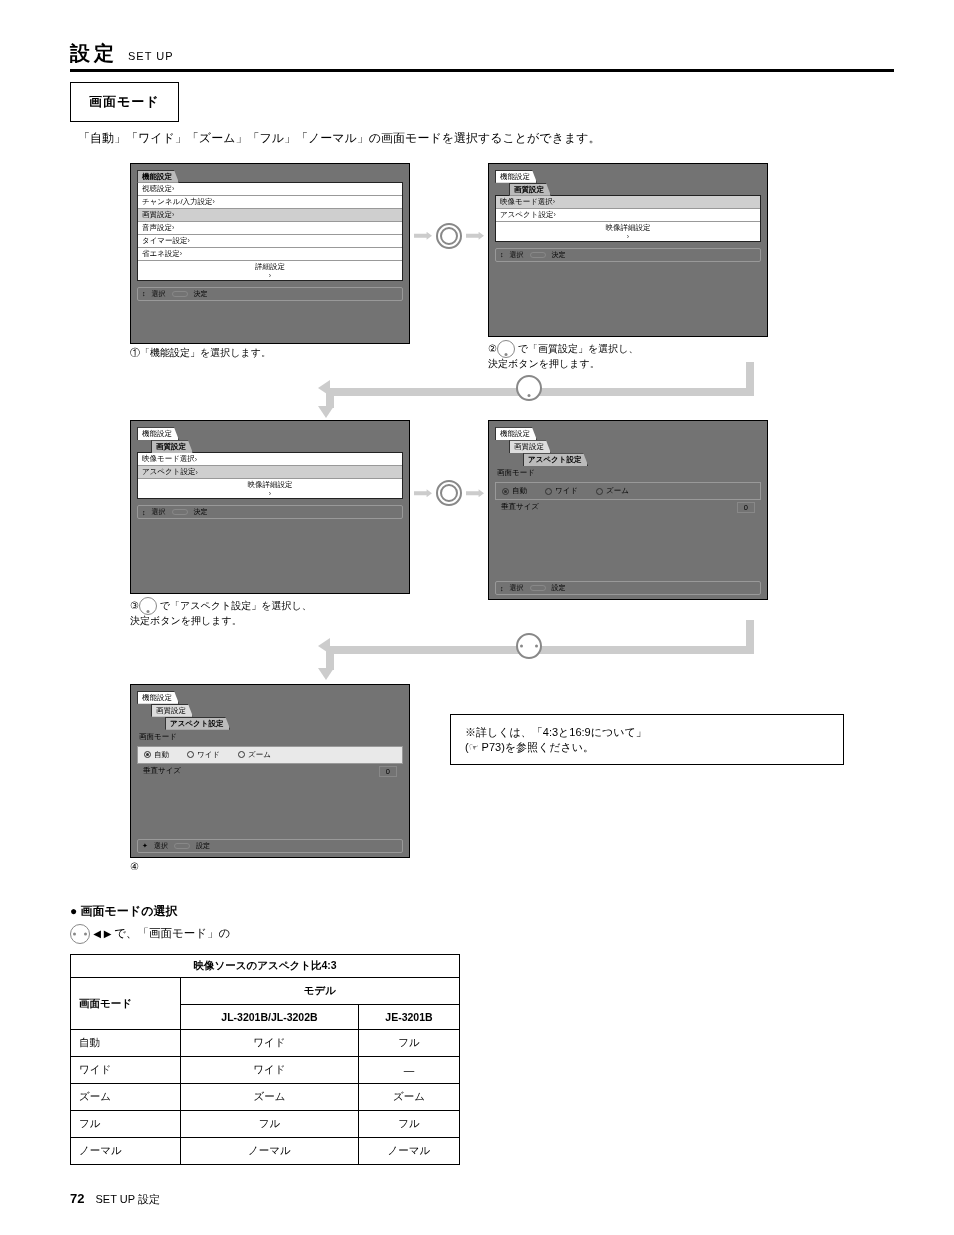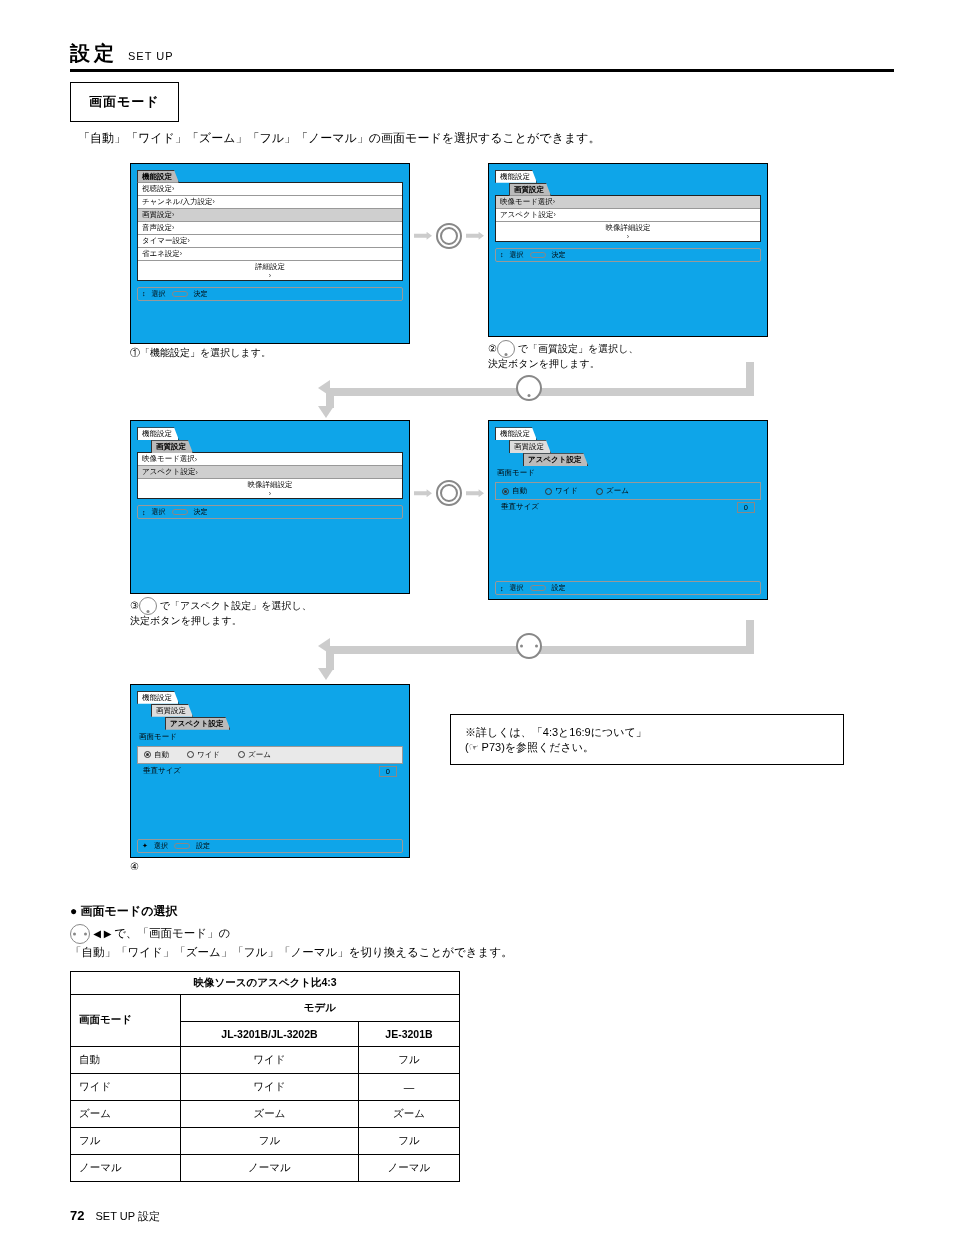--- a/index.html
+++ b/index.html
@@ -22,21 +22,21 @@
     letter-spacing: 1px;
   }
   .intro { font-size: 12px; margin: 8px 0 16px 8px; line-height: 1.4; }
 
   .flow { position: relative; padding-left: 60px; }
 
   .row-pair { display: flex; align-items: flex-start; gap: 0; margin-bottom: 18px; }
   .screen {
     border: 1px solid #000;
     width: 280px;
-    background: #0ea5e9;
+    background: #737373;
     position: relative;
     z-index: 2;
   }
   .screen-inner { padding: 6px 6px 4px 6px; }
   .tab-row { display:flex; }
   .tab {
     font-size: 7.5px;
     padding: 1px 6px 1px 4px;
     border: 1px solid #333;
     border-bottom: none;
@@ -425,21 +425,20 @@
 
 
 <div class="section-heading">● 画面モードの選択</div>
 <div class="section-body">
   <span style="display:inline-block;width:20px;height:20px;border:1.5px solid #888;border-radius:50%;vertical-align:middle;position:relative;">
     <span style="position:absolute;left:2px;top:50%;transform:translateY(-50%);width:3px;height:3px;background:#888;border-radius:50%;"></span>
     <span style="position:absolute;right:2px;top:50%;transform:translateY(-50%);width:3px;height:3px;background:#888;border-radius:50%;"></span>
   </span>
   <span class="tri"> ◀ ▶ </span>
   <span>で、「画面モード」の</span><br>
-  <span>「自動」「ワイド」「ズーム」「フル」「ノーマル」を切り換えることができます。</span>
 </div>
 
 
 <table class="rt">
   <caption>映像ソースのアスペクト比4:3</caption>
   <tbody>
       <tr>
     <th class="left" rowspan="2">画面モード</th>
     <th colspan="2">モデル</th>
   </tr>

